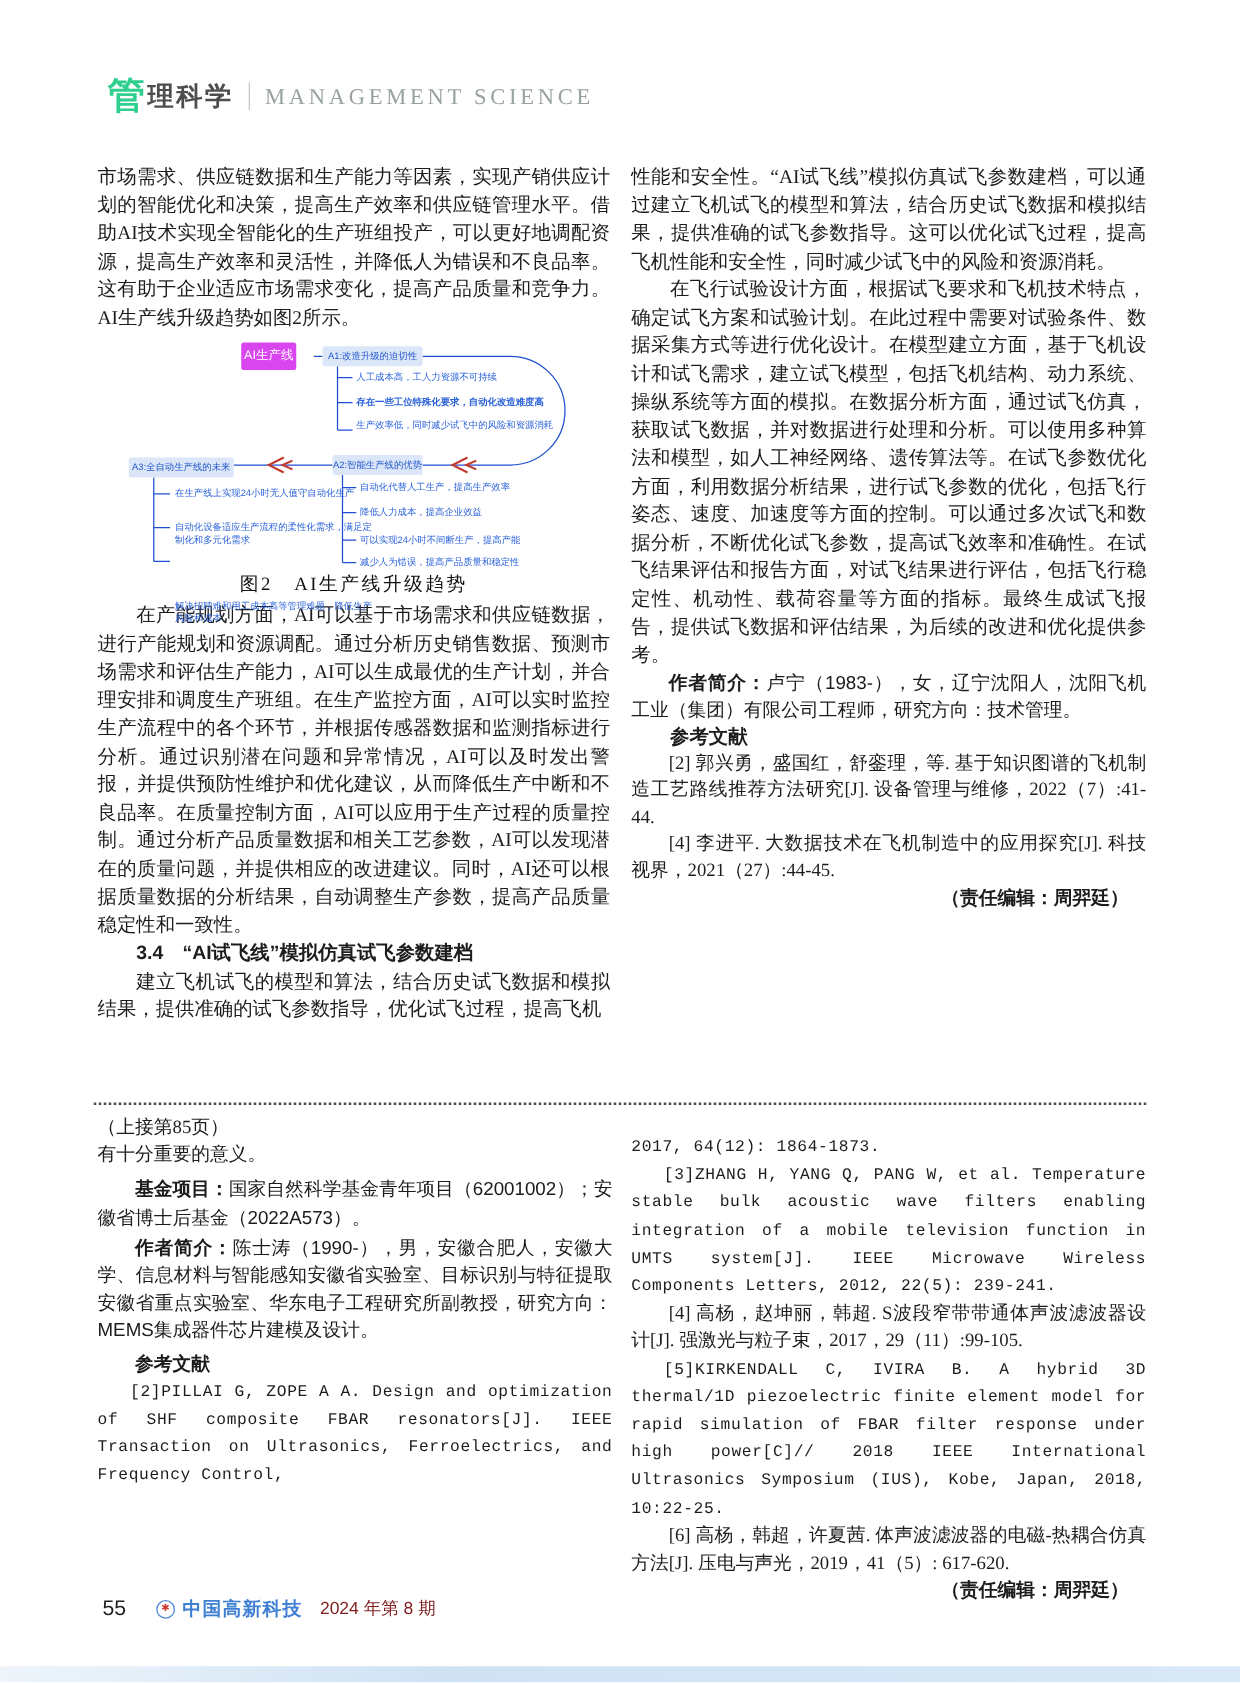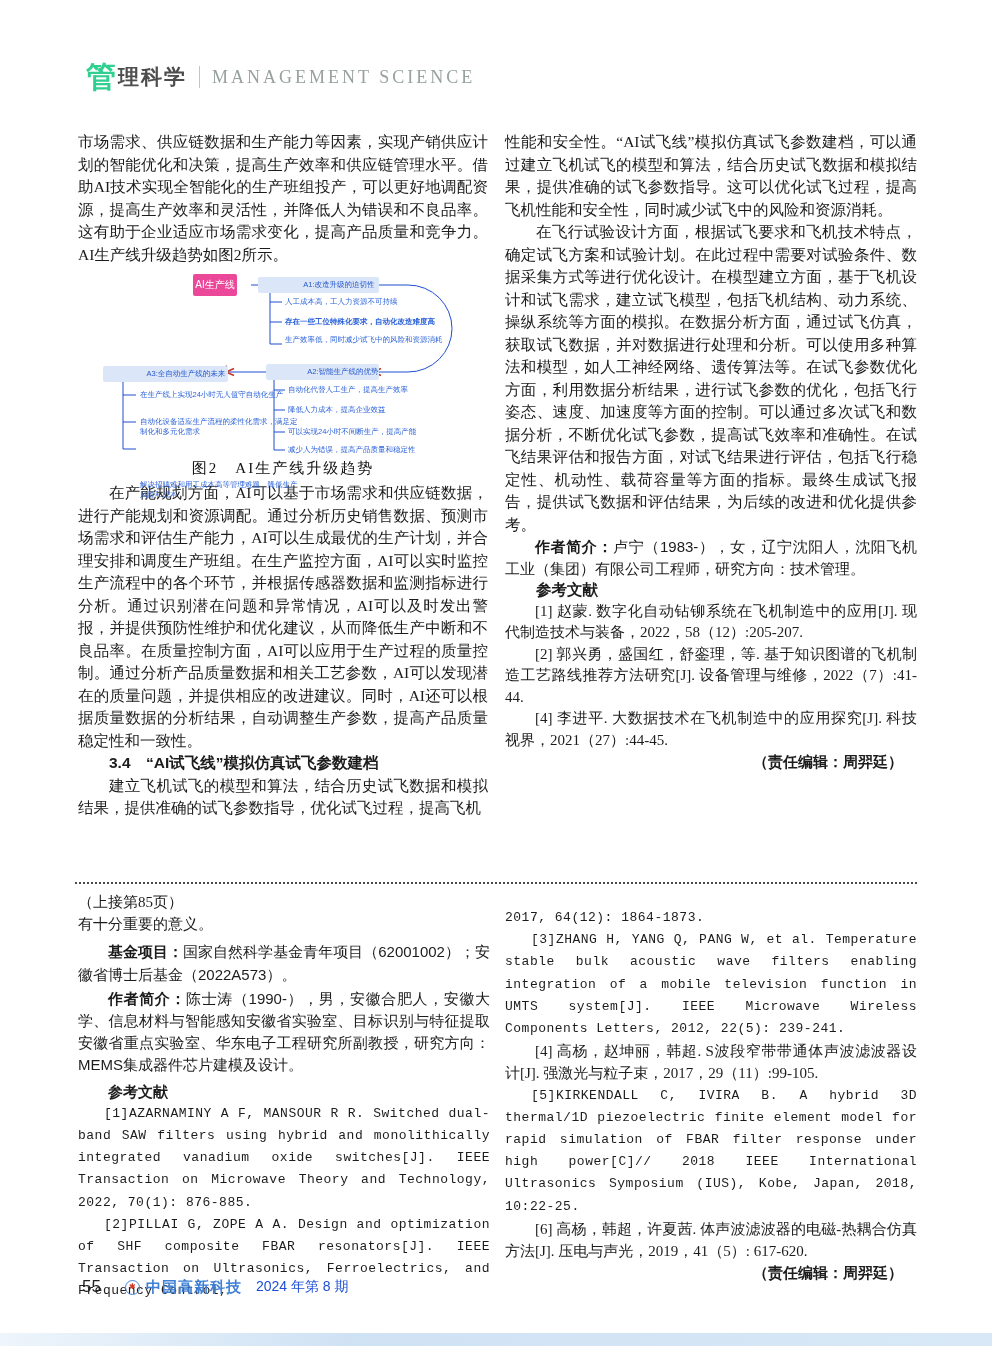--- a/index.html
+++ b/index.html
@@ -48,33 +48,33 @@
             font-size:13px;letter-spacing:0.5px;line-height:22.2px;}
 
   
   .footer{position:absolute;top:1277px;left:82px;display:flex;align-items:center;
           font-family:"Liberation Sans","DejaVu Sans",sans-serif;}
   .page-num{font-size:17px;color:#222;margin-right:24px;}
   .journal-logo{width:15px;height:15px;border:1.5px solid #4a86d8;border-radius:50%;
                 display:flex;align-items:center;justify-content:center;color:#d03a2b;
                 font-size:8px;line-height:8px;margin-right:6px;box-sizing:border-box;}
   .journal-name{color:#3f7fd4;font-weight:bold;font-size:15px;letter-spacing:1px;margin-right:14px;}
-  .issue{color:#1d4ed8;font-size:14px;}
+  .issue{color:#7f1d1d;font-size:14px;}
   .bottom-bar{position:absolute;bottom:0;left:0;width:100%;height:13px;
               background:linear-gradient(to right,#eef5fb,#cfe2f4 35%,#d8e8f6);}
 
   
   .figure{position:relative;width:410px;height:212px;margin:1px 0 3px 0;}
   .fig-svg{position:absolute;left:0;top:0;}
-  .fig-root{position:absolute;left:115px;top:7px;width:44px;height:22px;background:#ec4899;
+  .fig-root{position:absolute;left:115px;top:7px;width:44px;height:22px;background:#d946ef;
             color:#fff;font-family:"Liberation Sans","DejaVu Sans",sans-serif;font-size:10px;
             display:flex;align-items:center;justify-content:center;border-radius:2px;white-space:nowrap;}
   .fig-box{position:absolute;height:16px;background:#dbe7f8;color:#2456cc;
            font-family:"Liberation Sans","DejaVu Sans",sans-serif;font-size:7.5px;
-           display:flex;align-items:center;justify-content:center;border-radius:2px;white-space:nowrap;padding-left:41px;}
+           display:flex;align-items:center;justify-content:center;border-radius:2px;white-space:nowrap;}
   .fig-a1{left:180px;top:10px;width:80px;}
   .fig-a2{left:188px;top:97px;width:72px;}
   .fig-a3{left:25px;top:99px;width:84px;}
   .fig-item{position:absolute;color:#2b62d9;font-family:"Liberation Sans","DejaVu Sans",sans-serif;
             font-size:7.5px;line-height:9.5px;text-align:left;}
   .fig-caption{position:absolute;left:0;bottom:0;width:100%;text-align:center;font-size:15px;
                letter-spacing:2px;color:#111;font-family:"Liberation Serif","DejaVu Serif",serif;}
 </style>
 </head>
 <body>
@@ -145,35 +145,33 @@
     <p class="indent">在产能规划方面，AI可以基于市场需求和供应链数据，进行产能规划和资源调配。通过分析历史销售数据、预测市场需求和评估生产能力，AI可以生成最优的生产计划，并合理安排和调度生产班组。在生产监控方面，AI可以实时监控生产流程中的各个环节，并根据传感器数据和监测指标进行分析。通过识别潜在问题和异常情况，AI可以及时发出警报，并提供预防性维护和优化建议，从而降低生产中断和不良品率。在质量控制方面，AI可以应用于生产过程的质量控制。通过分析产品质量数据和相关工艺参数，AI可以发现潜在的质量问题，并提供相应的改进建议。同时，AI还可以根据质量数据的分析结果，自动调整生产参数，提高产品质量稳定性和一致性。</p>
     <p class="h34">3.4　“AI试飞线”模拟仿真试飞参数建档</p>
     <p class="indent">建立飞机试飞的模型和算法，结合历史试飞数据和模拟结果，提供准确的试飞参数指导，优化试飞过程，提高飞机</p>
   </div>
 
   <div class="col col-right">
     <p>性能和安全性。“AI试飞线”模拟仿真试飞参数建档，可以通过建立飞机试飞的模型和算法，结合历史试飞数据和模拟结果，提供准确的试飞参数指导。这可以优化试飞过程，提高飞机性能和安全性，同时减少试飞中的风险和资源消耗。</p>
     <p class="indent">在飞行试验设计方面，根据试飞要求和飞机技术特点，确定试飞方案和试验计划。在此过程中需要对试验条件、数据采集方式等进行优化设计。在模型建立方面，基于飞机设计和试飞需求，建立试飞模型，包括飞机结构、动力系统、操纵系统等方面的模拟。在数据分析方面，通过试飞仿真，获取试飞数据，并对数据进行处理和分析。可以使用多种算法和模型，如人工神经网络、遗传算法等。在试飞参数优化方面，利用数据分析结果，进行试飞参数的优化，包括飞行姿态、速度、加速度等方面的控制。可以通过多次试飞和数据分析，不断优化试飞参数，提高试飞效率和准确性。在试飞结果评估和报告方面，对试飞结果进行评估，包括飞行稳定性、机动性、载荷容量等方面的指标。最终生成试飞报告，提供试飞数据和评估结果，为后续的改进和优化提供参考。</p>
     <p class="author-block"><span class="label-bold">作者简介：</span><span>卢宁（1983-），女，辽宁沈阳人，沈阳飞机工业（集团）有限公司工程师，研究方向：技术管理。</span></p>
     <p class="ref-heading">参考文献</p>
-    <p class="ref-cn">[1] 赵蒙. 数字化自动钻铆系统在飞机制造中的应用[J]. 现代制造技术与装备，2022，58（12）:205-207.</p>
     <p class="ref-cn">[2] 郭兴勇，盛国红，舒銮理，等. 基于知识图谱的飞机制造工艺路线推荐方法研究[J]. 设备管理与维修，2022（7）:41-44.</p>
     <p class="ref-cn">[4] 李进平. 大数据技术在飞机制造中的应用探究[J]. 科技视界，2021（27）:44-45.</p>
     <p class="editor">（责任编辑：周羿廷）</p>
   </div>
 
   <div class="divider-dotted"></div>
 
   <div class="bot bot-left">
     <p>（上接第85页）</p>
     <p>有十分重要的意义。</p>
     <p class="sans-block indent" style="margin-top:6px;"><span class="label-bold">基金项目：</span><span>国家自然科学基金青年项目（62001002）；安徽省博士后基金（2022A573）。</span></p>
     <p class="sans-block indent" style="margin-top:2px;"><span class="label-bold">作者简介：</span><span>陈士涛（1990-），男，安徽合肥人，安徽大学、信息材料与智能感知安徽省实验室、目标识别与特征提取安徽省重点实验室、华东电子工程研究所副教授，研究方向：MEMS集成器件芯片建模及设计。</span></p>
     <p class="sans-block label-bold indent" style="margin-top:4px;">参考文献</p>
-    <p class="mono-ref indent">[1]AZARNAMINY A F, MANSOUR R R. Switched dual-band SAW filters using hybrid and monolithically integrated vanadium oxide switches[J]. IEEE Transaction on Microwave Theory and Technology, 2022, 70(1): 876-885.</p>
     <p class="mono-ref indent">[2]PILLAI G, ZOPE A A. Design and optimization of SHF composite FBAR resonators[J]. IEEE Transaction on Ultrasonics, Ferroelectrics, and Frequency Control,</p>
   </div>
 
   <div class="bot bot-right">
     <p class="mono-ref">2017, 64(12): 1864-1873.</p>
     <p class="mono-ref indent">[3]ZHANG H, YANG Q, PANG W, et al. Temperature stable bulk acoustic wave filters enabling integration of a mobile television function in UMTS system[J]. IEEE Microwave Wireless Components Letters, 2012, 22(5): 239-241.</p>
     <p class="indent">[4] 高杨，赵坤丽，韩超. S波段窄带带通体声波滤波器设计[J]. 强激光与粒子束，2017，29（11）:99-105.</p>
     <p class="mono-ref indent">[5]KIRKENDALL C, IVIRA B. A hybrid 3D thermal/1D piezoelectric finite element model for rapid simulation of FBAR filter response under high power[C]// 2018 IEEE International Ultrasonics Symposium (IUS), Kobe, Japan, 2018, 10:22-25.</p>
     <p class="indent">[6] 高杨，韩超，许夏茜. 体声波滤波器的电磁-热耦合仿真方法[J]. 压电与声光，2019，41（5）: 617-620.</p>
     <p class="editor">（责任编辑：周羿廷）</p>

